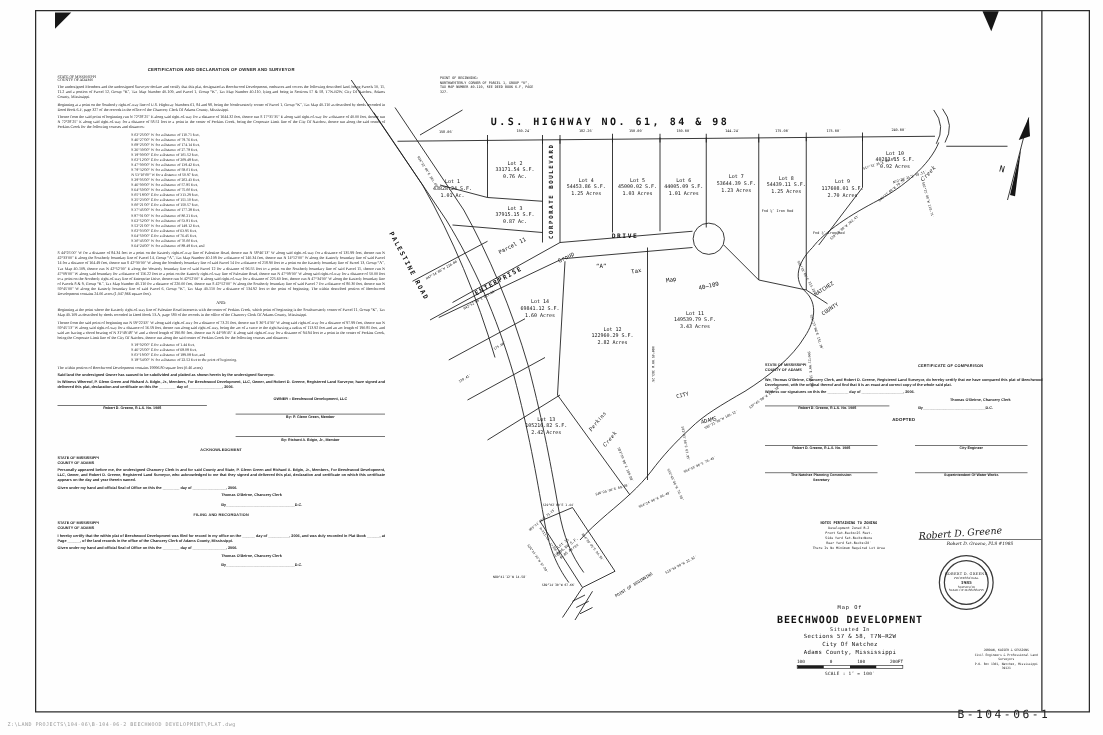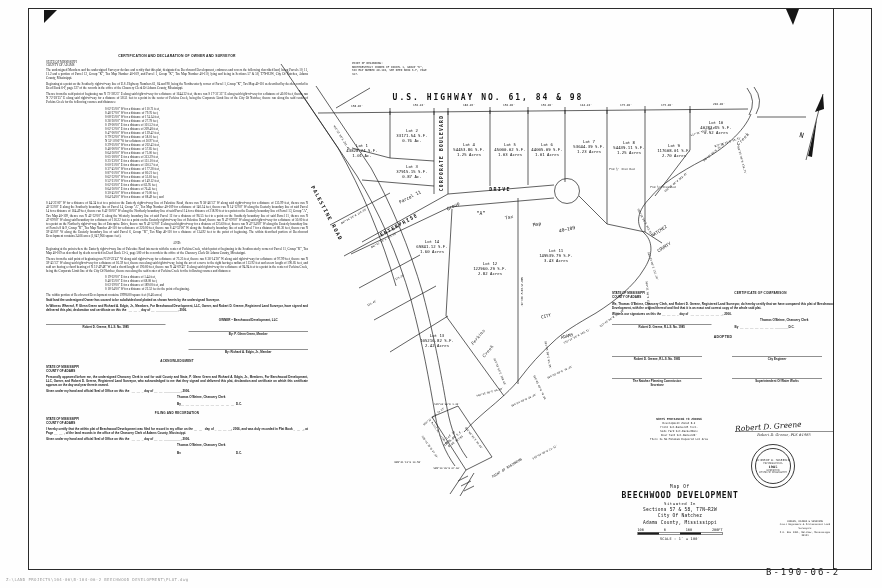--- a/index.html
+++ b/index.html
@@ -476,14 +476,14 @@
 </div>
 
 <div class="scaled" style="left:776px;top:519px;width:58px;">
   <div class="half firm">
     <div>JORDAN, KAISER &amp; SESSIONS</div>
     <div>Civil Engineers &amp; Professional Land Surveyors</div>
     <div>P.O. Box 1301, Natchez, Mississippi 39121</div>
   </div>
 </div>
 
-<div class="abs sheetnum">B-190-06-2</div>
+<div class="abs sheetnum">B-104-06-1</div>
 <div class="abs filenote">Z:\LAND PROJECTS\104-06\B-104-06-2 BEECHWOOD DEVELOPMENT\PLAT.dwg</div>
 
 </body></html>

